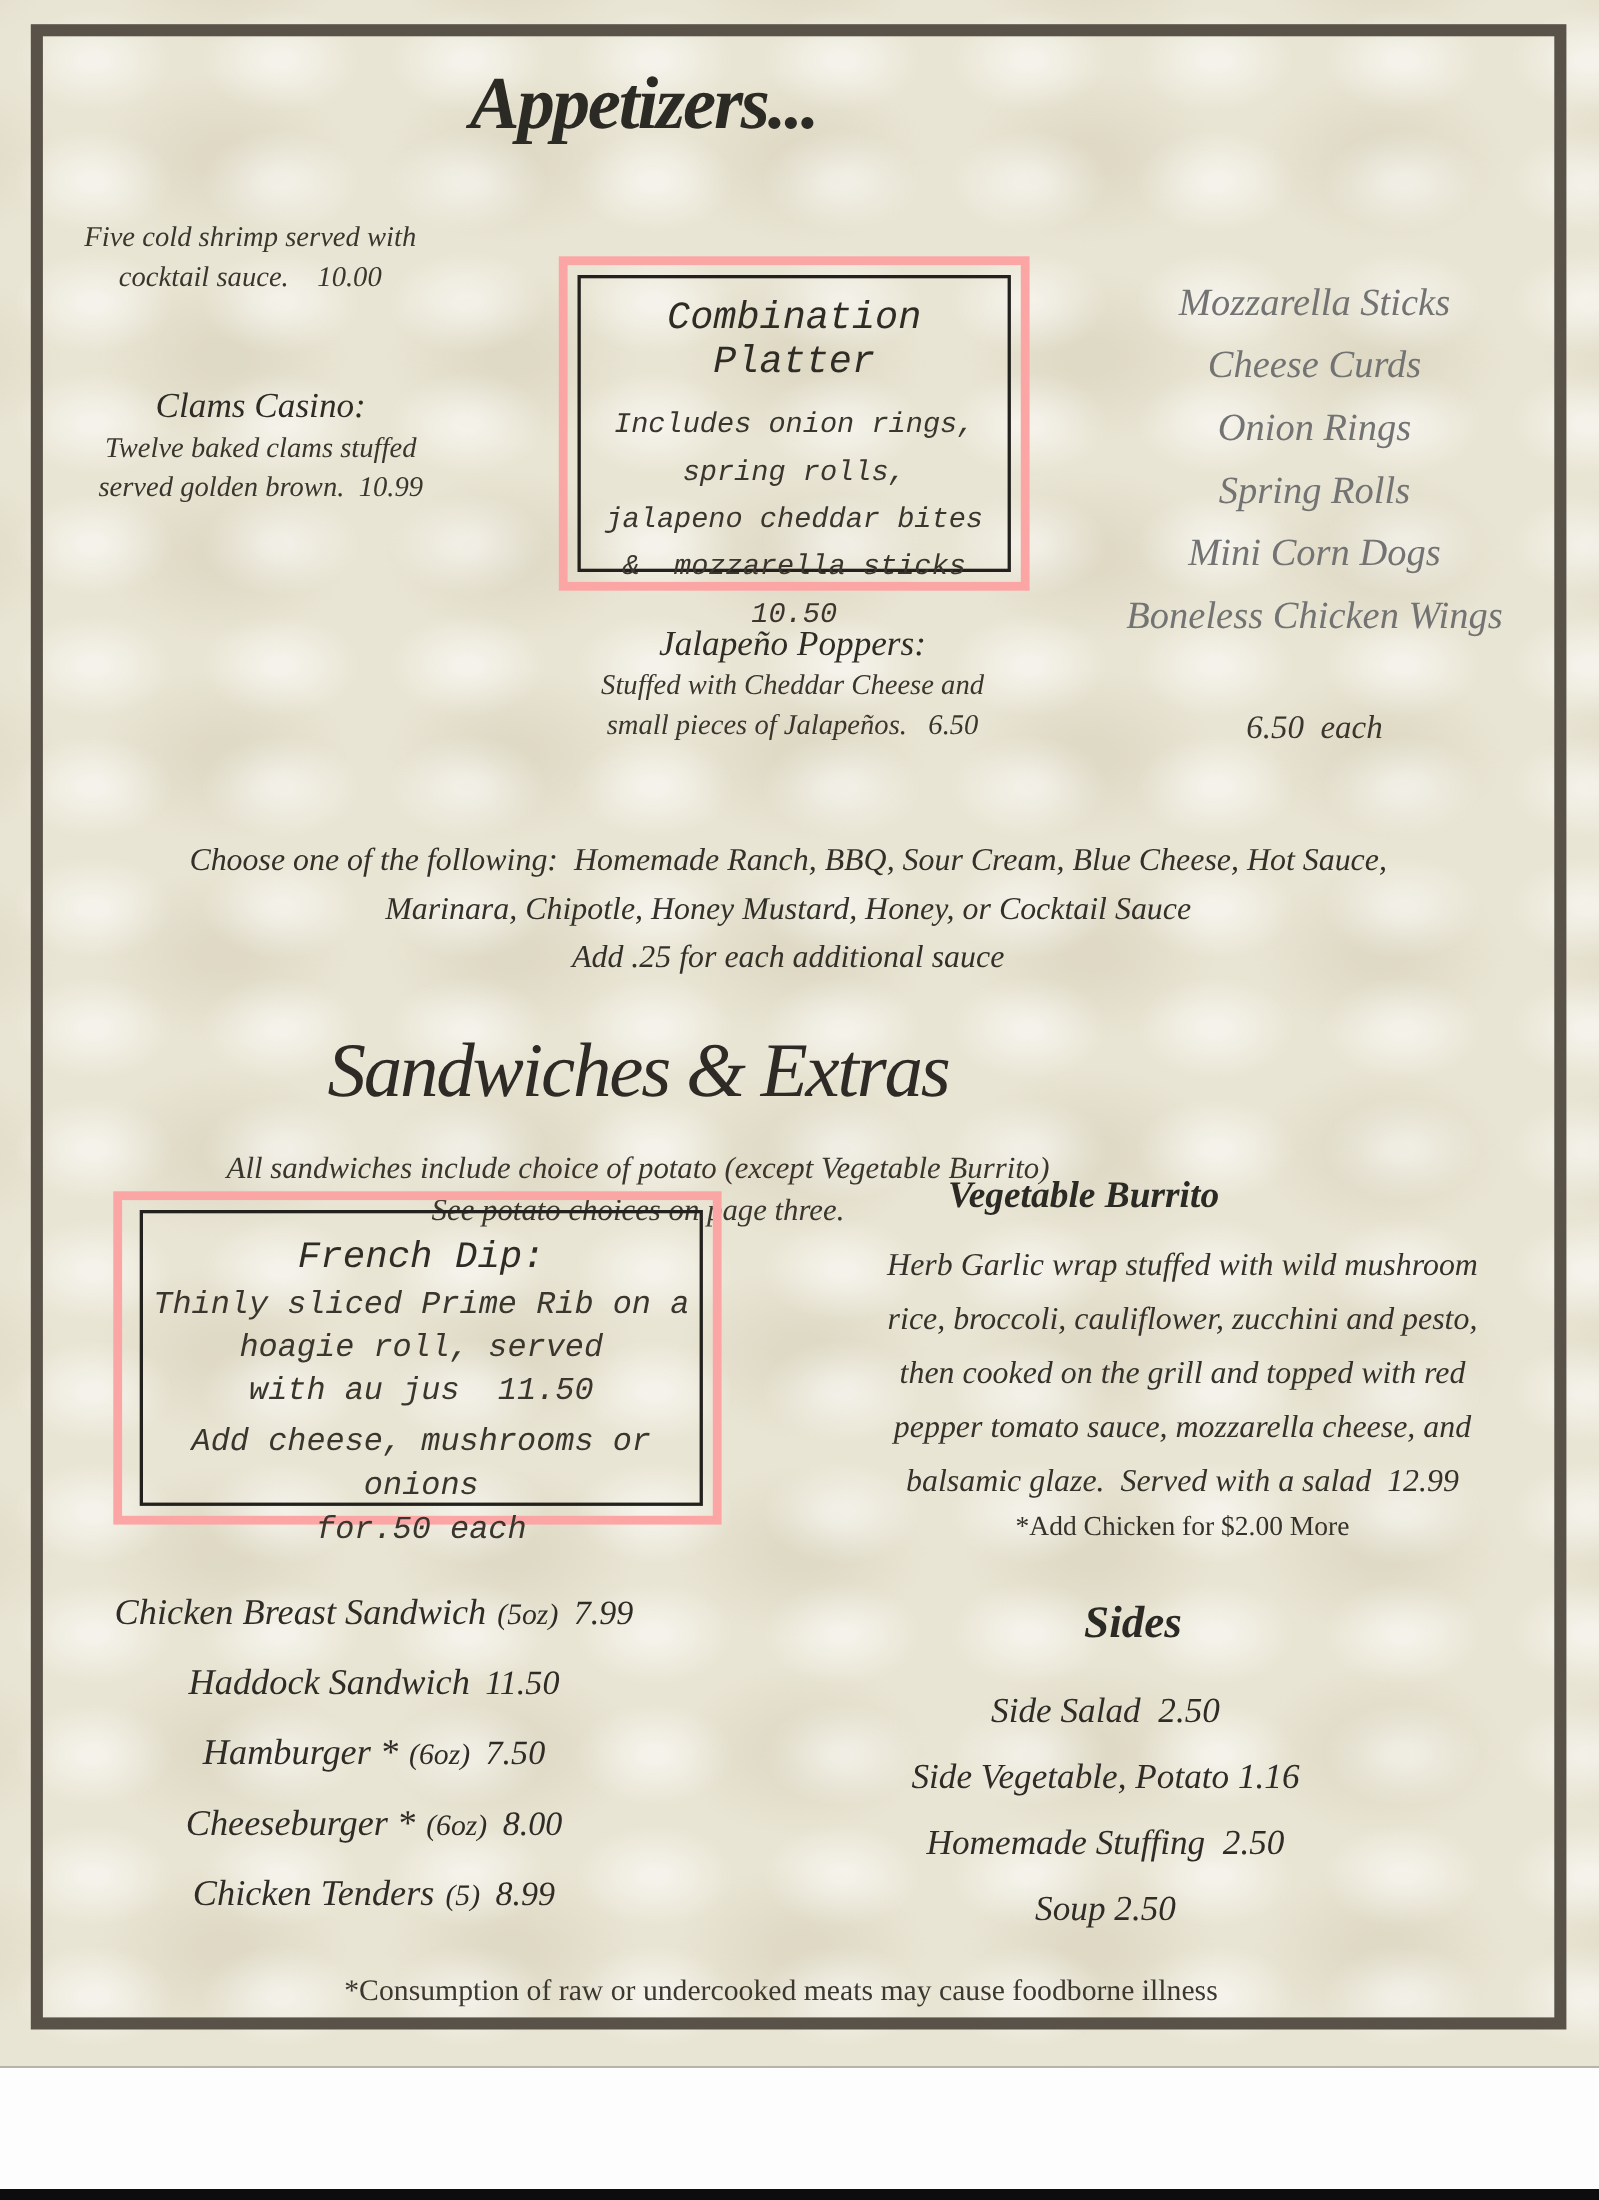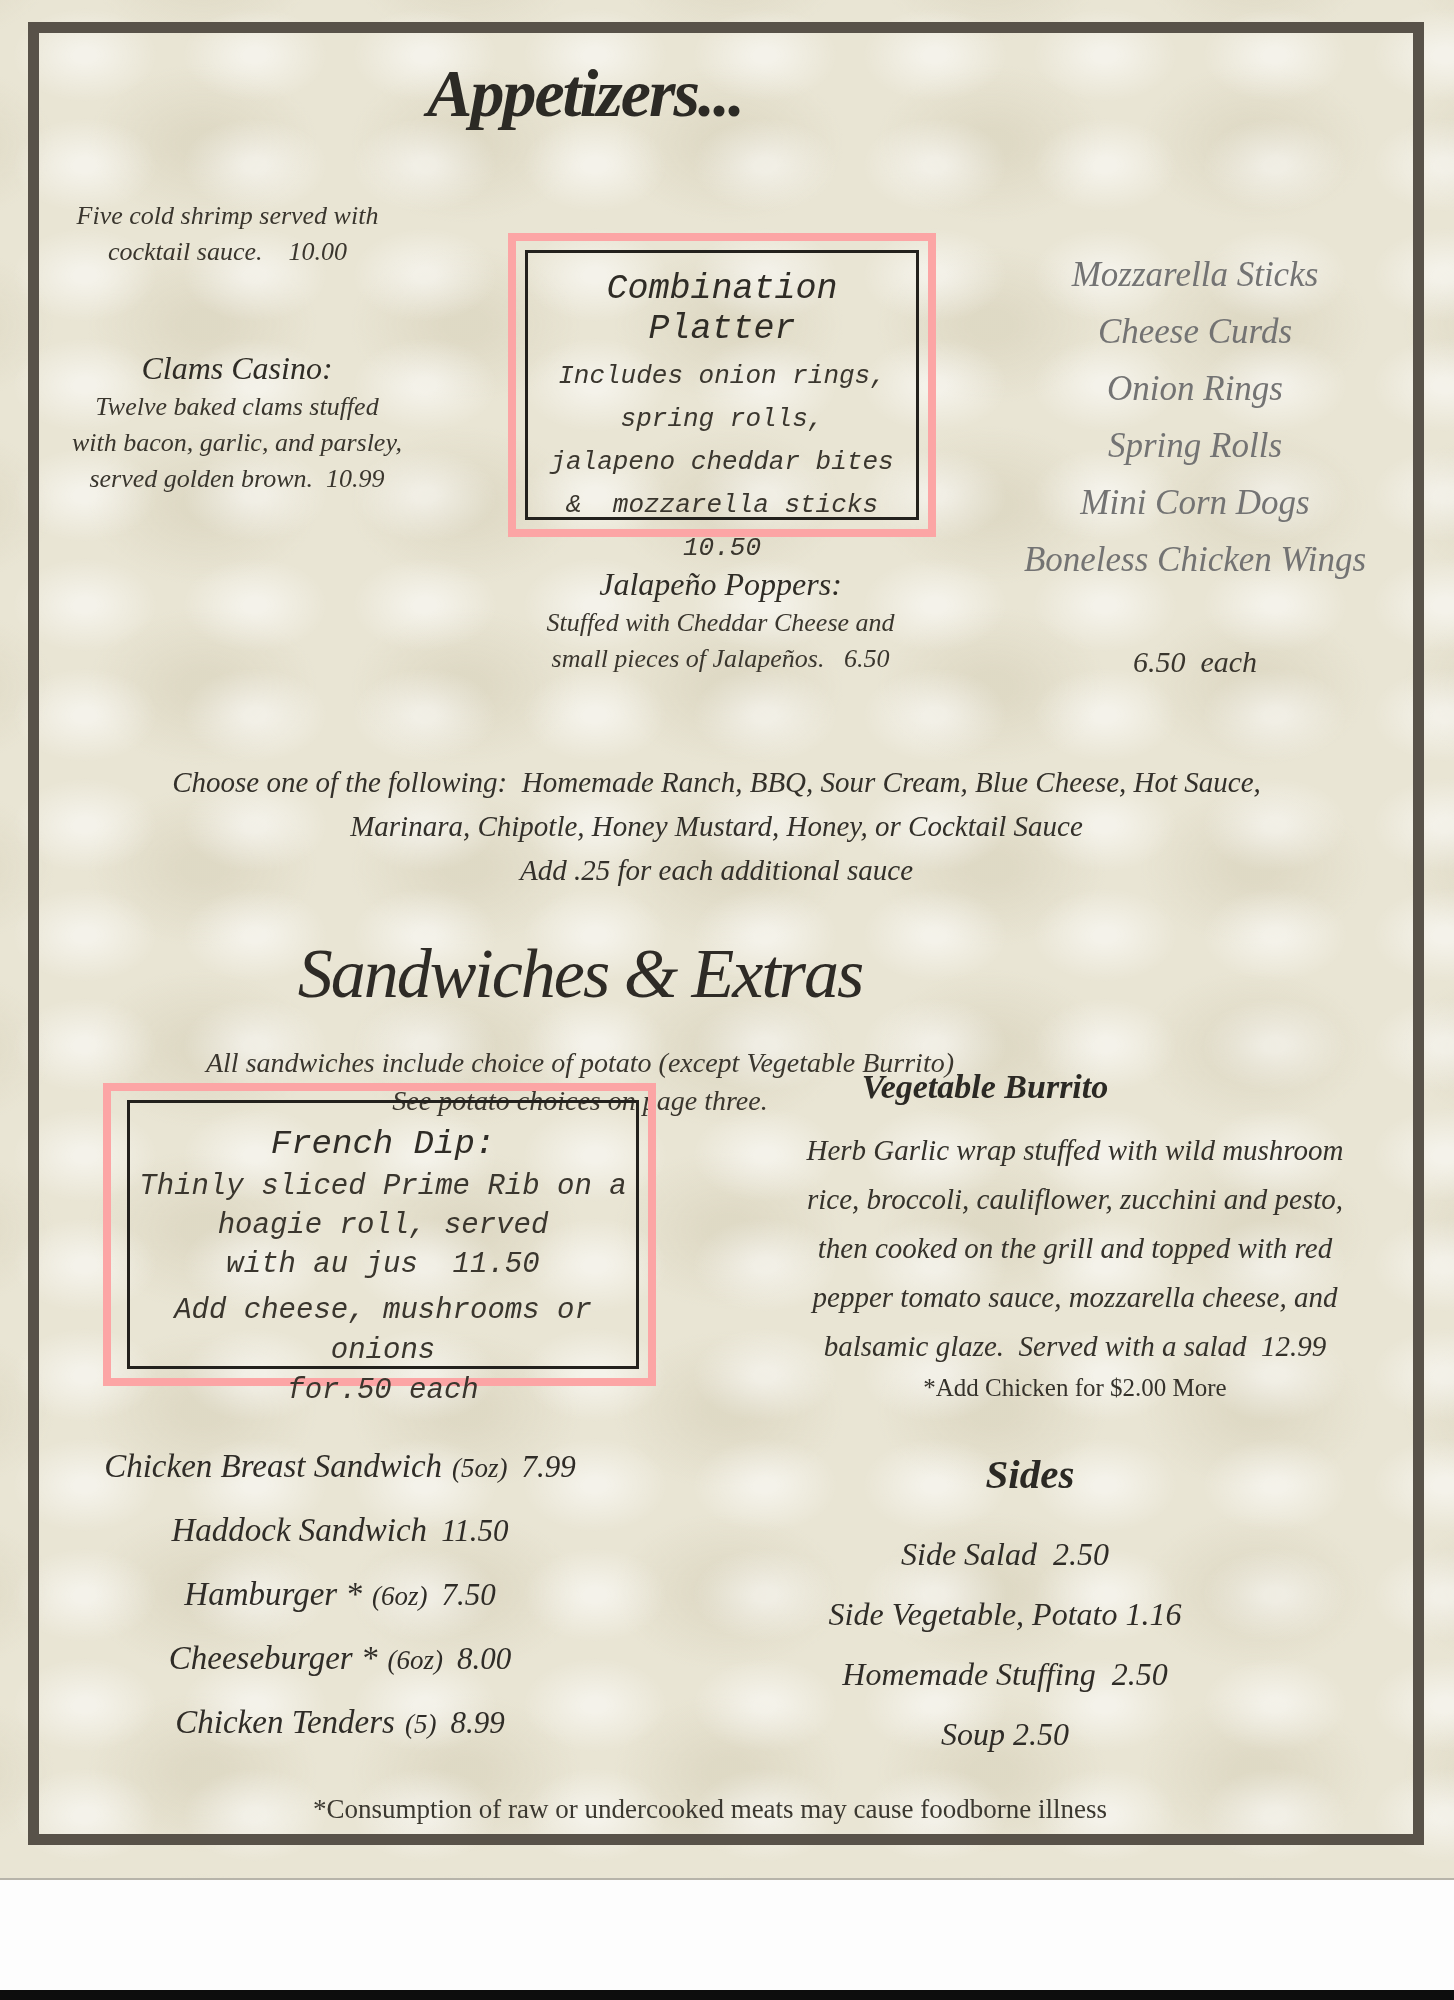--- a/index.html
+++ b/index.html
@@ -25,21 +25,21 @@
   .item-desc{font-size:26px;font-style:italic;line-height:33px;margin-top:3px;color:#3a362e;}
 
   .shrimp{left:40px;top:196px;width:375px;}
   .clams{left:18px;top:350px;width:438px;}
   .jalapeno{left:468px;top:566px;width:505px;}
 
   .redbox{box-sizing:border-box;border:8px solid #fca5a5;padding:9px;display:flex;font-family:Liberation Mono, monospace;}
   .redbox .inner{flex:1;border:3px solid #23211d;text-align:center;}
   .combo-box{left:508px;top:233px;width:428px;height:304px;}
   .combo-title{font-size:35px;font-style:italic;margin-top:16px;color:#2f2c26;}
-  .combo-lines{font-size:26px;font-style:italic;line-height:43px;margin-top:6px;}
+  .combo-lines{font-size:26px;font-style:italic;line-height:43px;margin-top:16px;}
 
   .right-col{left:960px;top:246px;width:470px;font-size:35px;font-style:italic;line-height:57px;color:#737373;}
   .right-price{left:960px;top:645px;width:470px;font-size:30px;font-style:italic;}
 
   .sauces{left:0;top:760px;width:1433px;font-size:29px;font-style:italic;line-height:44px;color:#33302a;}
 
   .sw-heading{left:0;top:934px;width:1160px;font-size:70px;font-style:italic;color:#2e2b26;letter-spacing:-2px;}
   .sw-sub{left:0;top:1044px;width:1160px;font-size:28px;font-style:italic;line-height:38px;}
 
   .french-box{left:103px;top:1083px;width:553px;height:303px;padding-left:16px;}
@@ -74,21 +74,20 @@
   <div class="abs ctr page-title">Appetizers...</div>
 
   <div class="abs ctr shrimp">
     <div class="item-desc pre">Five cold shrimp served with</div>
     <div class="item-desc pre">cocktail sauce.    10.00</div>
   </div>
 
   <div class="abs ctr clams">
     <div class="item-title">Clams Casino:</div>
     <div class="item-desc pre">Twelve baked clams stuffed</div>
-    <div class="item-desc pre">with bacon, garlic, and parsley,</div>
     <div class="item-desc pre">served golden brown.  10.99</div>
   </div>
 
   <div class="abs redbox combo-box">
     <div class="inner">
       <div class="combo-title">Combination Platter</div>
       <div class="combo-lines">
         <div class="pre">Includes onion rings,</div>
         <div class="pre">spring rolls,</div>
         <div class="pre">jalapeno cheddar bites</div>

